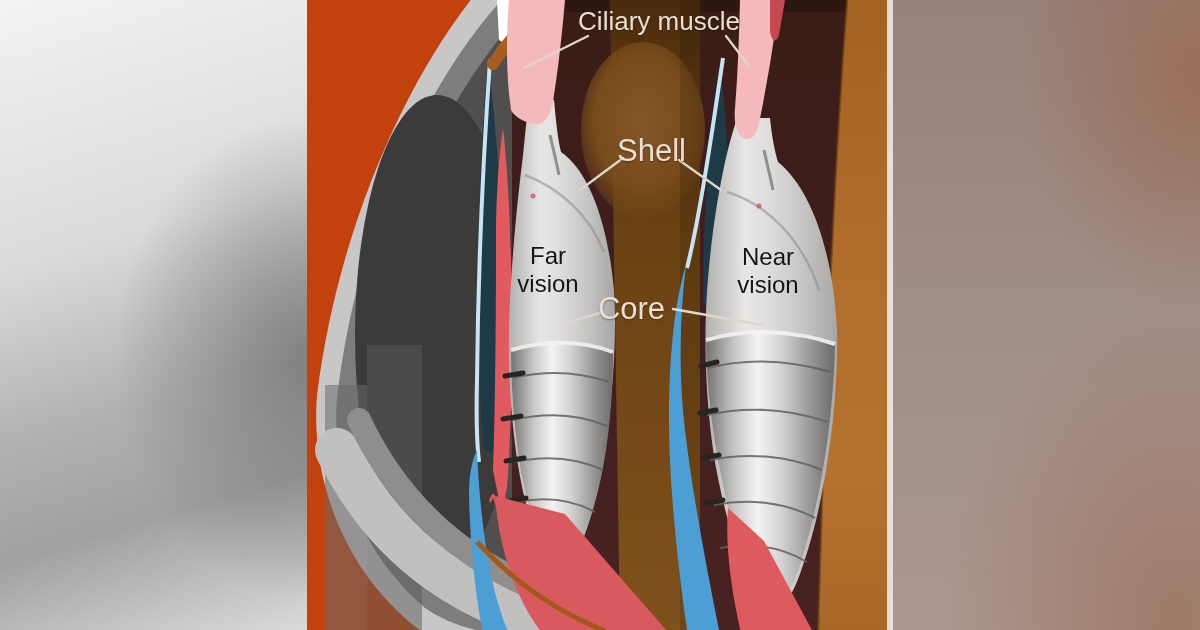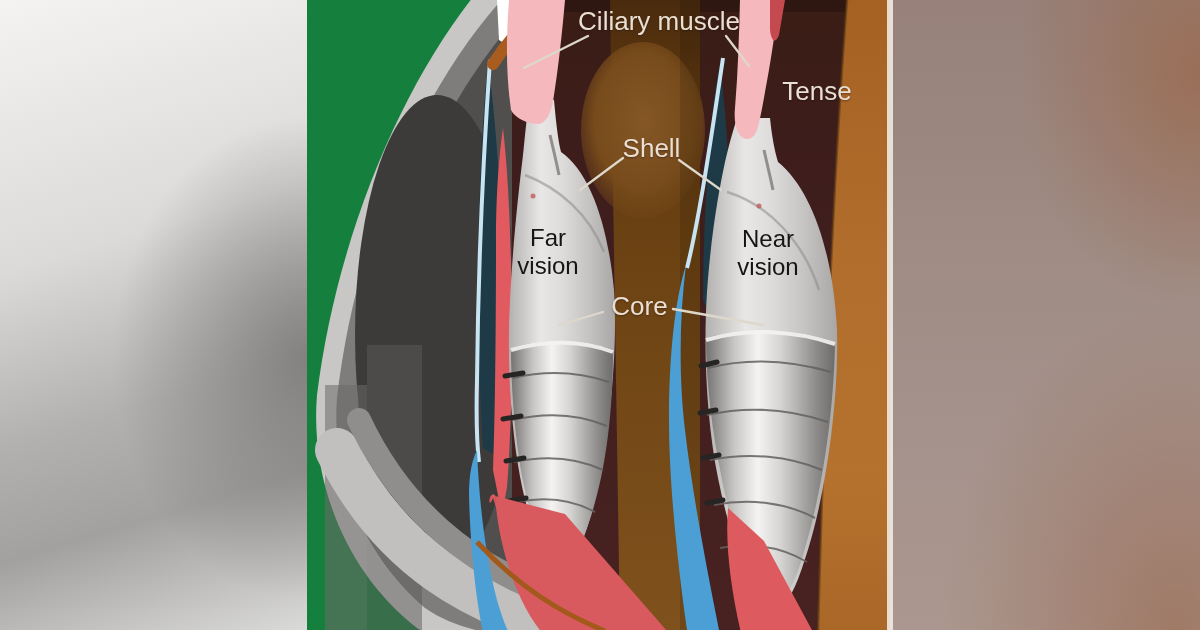--- a/index.html
+++ b/index.html
@@ -10,26 +10,26 @@
     background:
       radial-gradient(90% 55% at 100% 57%, rgba(118,116,115,.78), rgba(118,116,115,0) 70%),
       linear-gradient(163deg,#f4f3f2 0%,#dcdad9 38%,#b3b1b0 62%,#a3a1a0 78%,#dadad9 100%);}
   .blur-right{position:absolute;left:890px;top:0;width:310px;height:630px;
     background:
       radial-gradient(95% 60% at 100% 12%, rgba(154,96,62,.60), rgba(154,96,62,0) 62%),
       radial-gradient(110% 75% at 92% 100%, rgba(150,98,70,.55), rgba(150,98,70,0) 68%),
       linear-gradient(180deg,#97817a 0%,#a08d86 45%,#a5928c 70%,#ab978f 100%);}
   .blur-right::before{content:"";position:absolute;left:0;top:0;width:3px;height:100%;
       background:rgba(245,240,233,.85);}
-  .panel{position:absolute;left:307px;top:0;width:583px;height:630px;background:#15803d;}
+  .panel{position:absolute;left:307px;top:0;width:583px;height:630px;background:#c2410c;}
   .panel svg{position:absolute;left:0;top:0;}
   .lbl{position:absolute;text-align:center;color:#eadfd2;
        text-shadow:0 1px 2px rgba(30,15,10,.45);white-space:pre-line;line-height:1.1;}
   .lbl.dark{color:#161514;text-shadow:none;}
-  .f26{font-size:26px;} .f25{font-size:26px;} .f24{font-size:24px;line-height:28px;}
+  .f26{font-size:26px;} .f25{font-size:31px;} .f24{font-size:24px;line-height:28px;margin-top:18px;}
 </style>
 </head>
 <body>
 
 <div class="card">
   <div class="blur-left"></div>
 
   <div class="panel">
     <svg width="583" height="630" viewBox="0 0 583 630" xmlns="http://www.w3.org/2000/svg">
       <defs>
@@ -176,23 +176,22 @@
         <path d="M281,36 L217,68"></path>
         <path d="M419,36 L442,66"></path>
         <path d="M316,158 L273,190"></path>
         <path d="M372,160 L414,190"></path>
         <path d="M296,312 L252,325"></path>
         <path d="M366,309 L456,325"></path>
       </g>
     </svg>
 
     <div class="lbl f26" style="left:252px;top:7px;width:200px;">Ciliary muscle</div>
-    <div class="lbl f26" style="left:455px;top:77px;width:110px;">Tense</div>
     <div class="lbl f25" style="left:292px;top:134px;width:105px;">Shell</div>
     <div class="lbl dark f24" style="left:186px;top:224px;width:110px;">Far
 vision</div>
     <div class="lbl dark f24" style="left:406px;top:225px;width:110px;">Near
 vision</div>
-    <div class="lbl f25" style="left:280px;top:292px;width:105px;">Core</div>
+    <div class="lbl f25" style="left:272px;top:292px;width:105px;">Core</div>
   </div>
 
   <div class="blur-right"></div>
 </div>
 
 </body></html>

